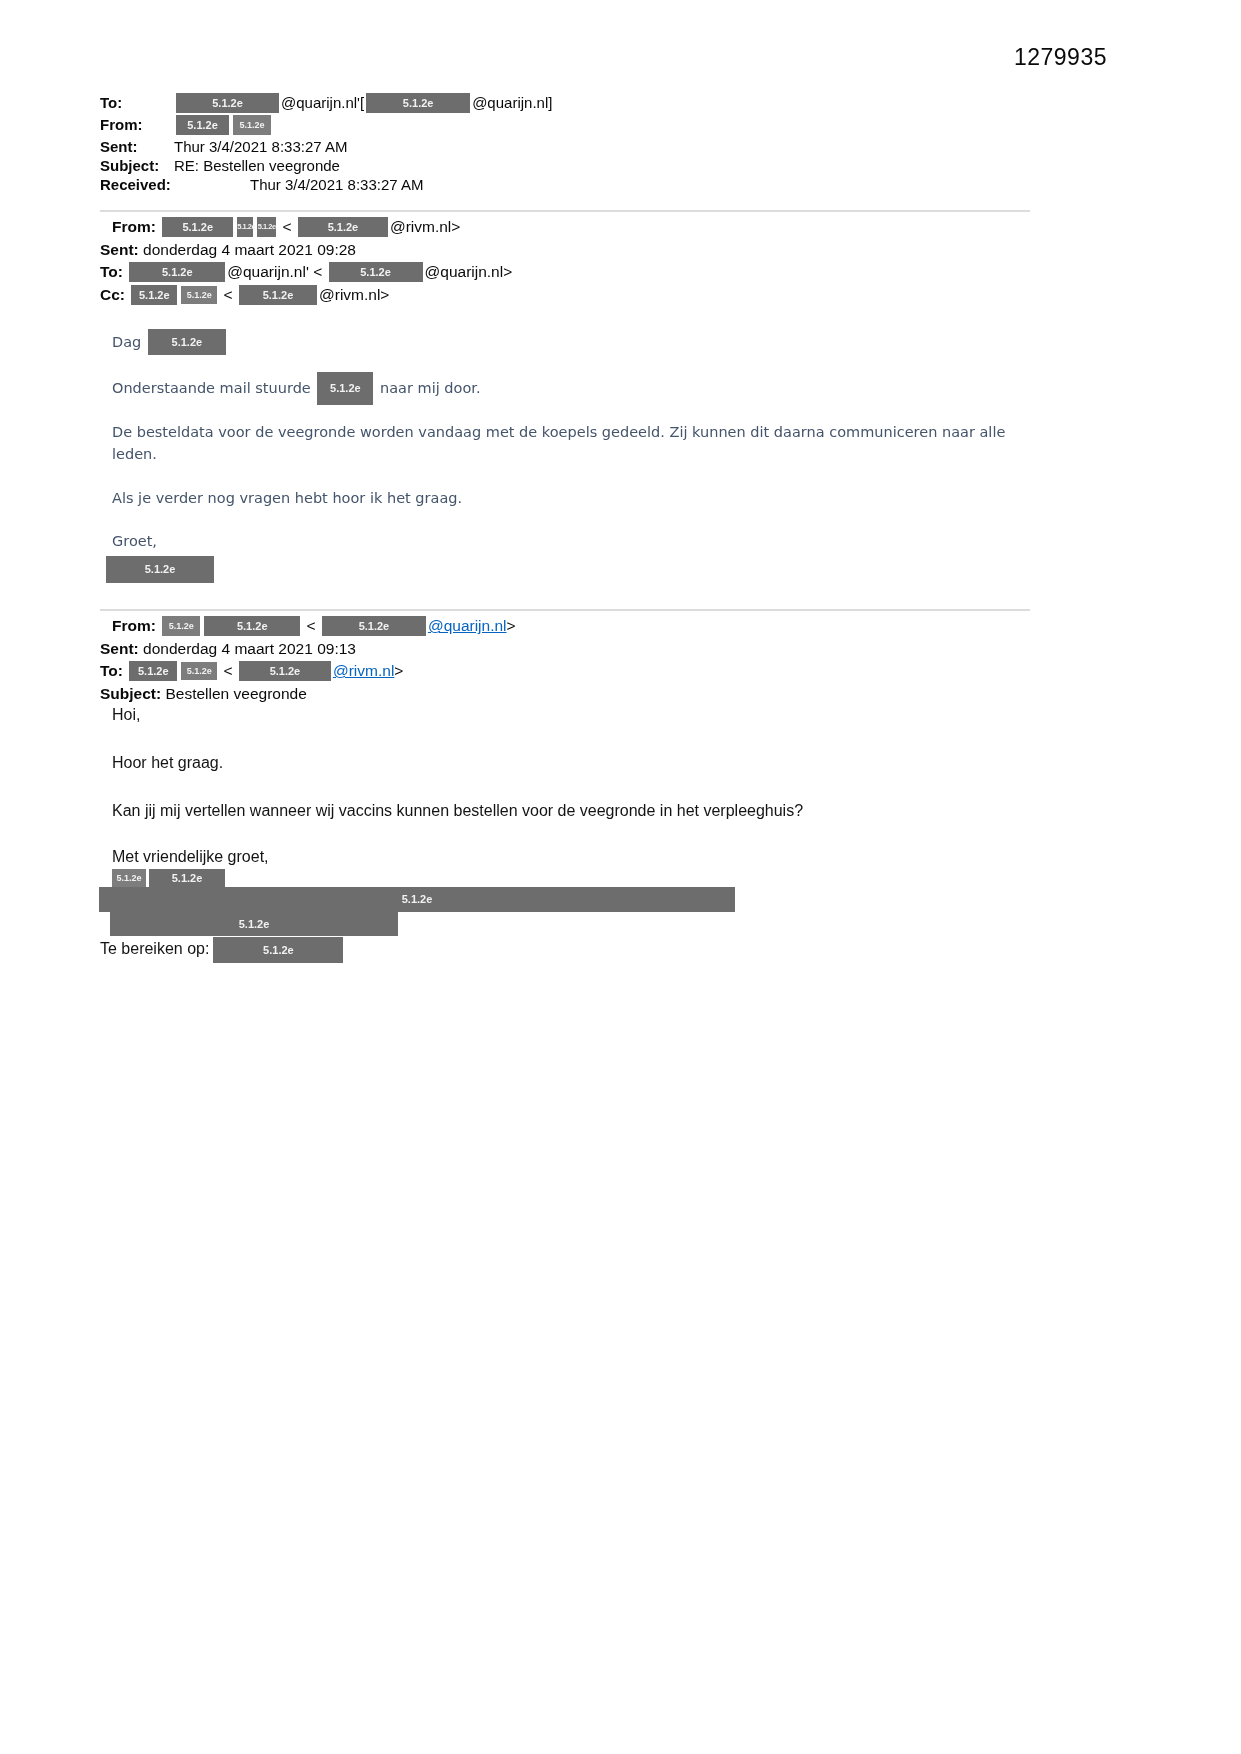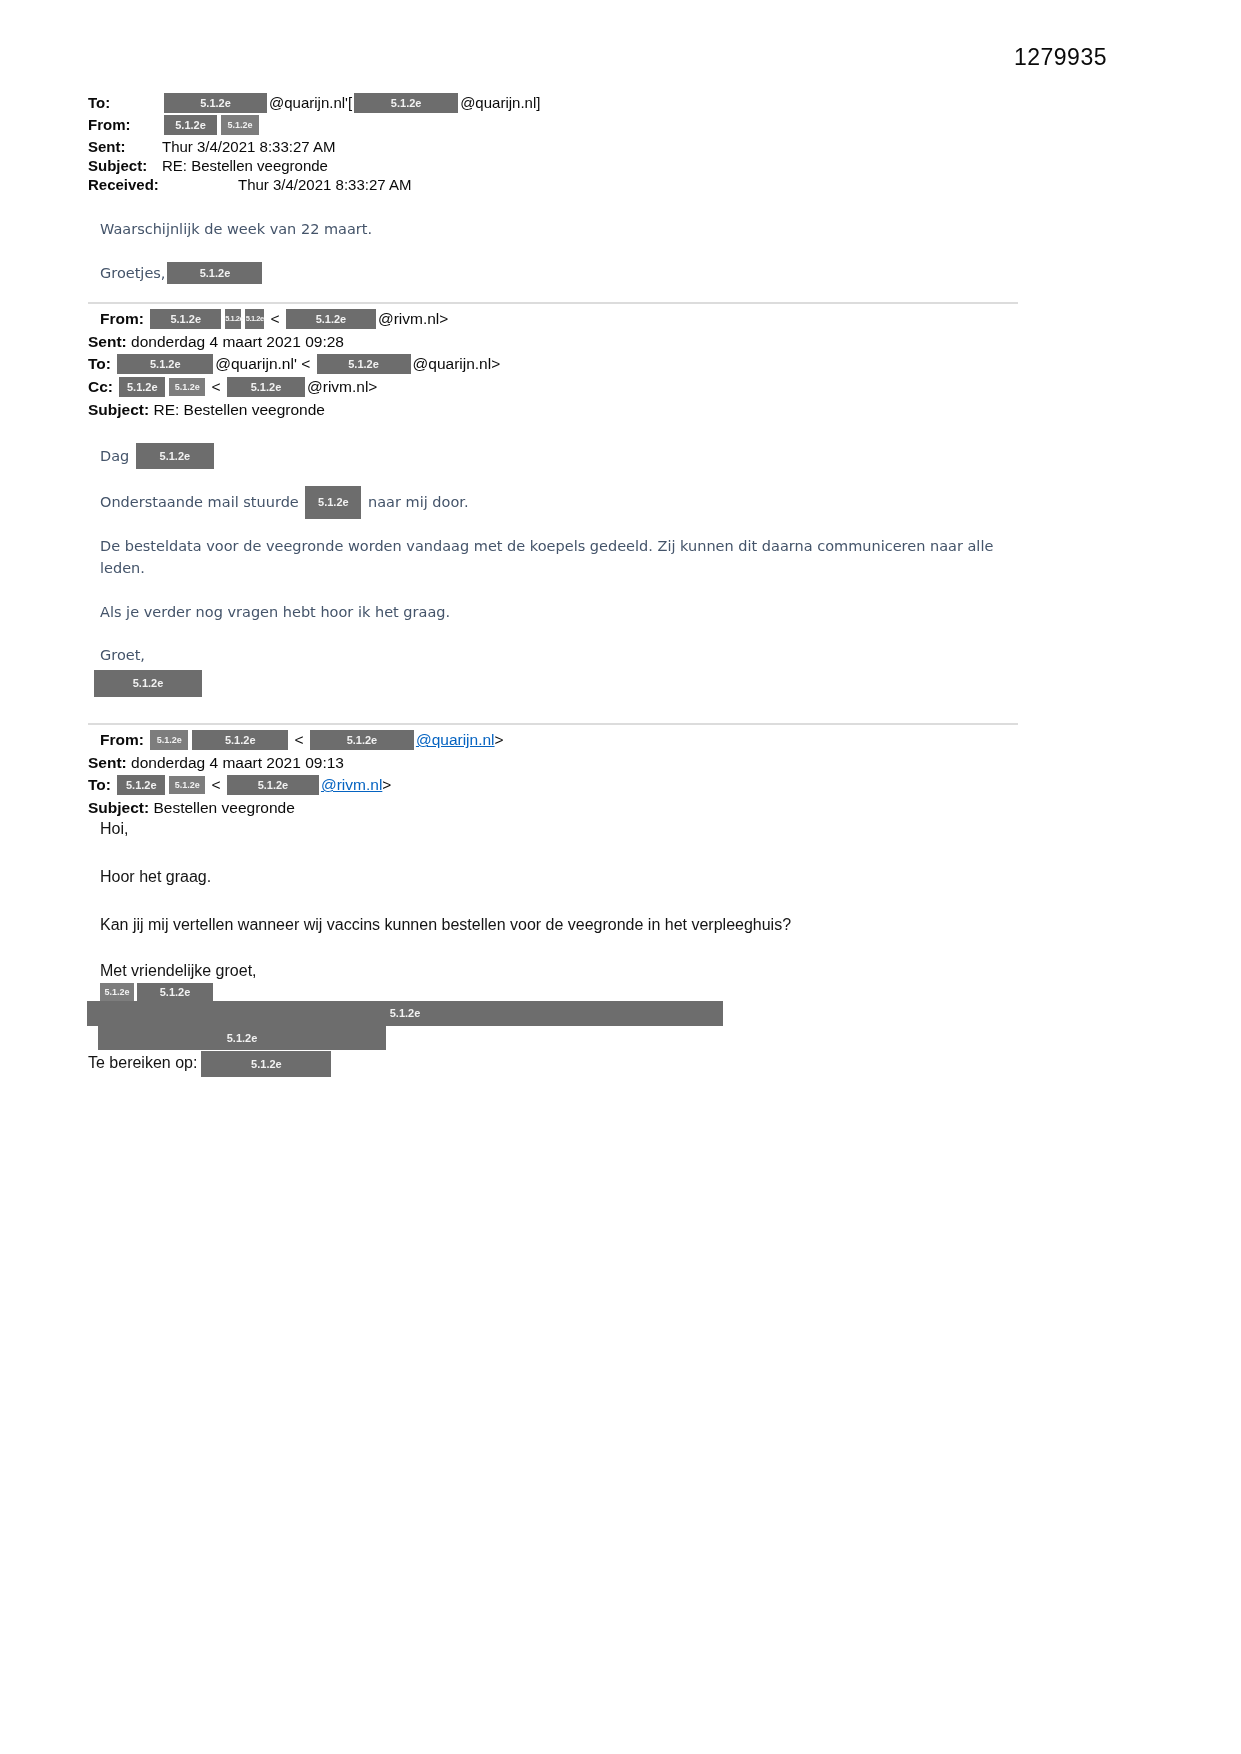--- a/index.html
+++ b/index.html
@@ -11,21 +11,21 @@
     font-family:"Liberation Sans", sans-serif;
     color:#000;
     overflow:hidden;
     border-radius:18px;
   }
   .doc-number {
     position:absolute; top:44px; right:110px;
     font-size:23px; color:#0a0a0a; letter-spacing:0.5px;
     font-family:"Liberation Sans", sans-serif;
   }
-  .content { position:absolute; left:88px; top:93px; width:930px; }
+  .content { position:absolute; left:100px; top:93px; width:930px; }
 
   
   .rd {
     display:inline-block; background:#6d6d6d; color:#f2f2f2;
     font-size:11px; text-align:center; vertical-align:middle;
     height:20px; line-height:20px; margin:0 2px 2px 2px;
     font-family:"Liberation Sans", sans-serif;
     font-weight:bold;
   }
   .rd-sm { background:#7d7d7d; font-size:9px; height:18px; line-height:18px; }
@@ -83,33 +83,28 @@
       <div class="hdr1-row">
         <span class="hdr1-label">Subject:</span>
         <span class="hdr1-value">RE: Bestellen veegronde</span>
       </div>
       <div class="hdr1-row">
         <span class="hdr1-label">Received:</span>
         <span class="hdr1-value recv-indent">Thur 3/4/2021 8:33:27 AM</span>
       </div>
     </div>
 
-    <div class="gray-body indent">
-      <p style="margin-top:24px;">Waarschijnlijk de week van 22 maart.</p>
-      <p style="margin-top:22px;"><span>Groetjes,</span><span class="rd" style="width:95px;height:22px;line-height:22px;">5.1.2e</span></p>
-    </div>
 
     <hr class="divider" style="margin-top:16px;">
 
     <div class="hdr2" style="margin-top:4px;">
       <div class="indent"><b>From:</b> <span class="rd" style="width:71px;">5.1.2e</span><span class="rd rd-tiny" style="width:16px;">5.1.2e</span><span class="rd rd-tiny" style="width:19px;">5.1.2e</span> <span>&lt;</span> <span class="rd" style="width:90px;">5.1.2e</span><span>@rivm.nl&gt;</span></div>
       <div><b>Sent:</b> <span>donderdag 4 maart 2021 09:28</span></div>
       <div><b>To:</b> <span class="rd" style="width:96px;">5.1.2e</span><span>@quarijn.nl' &lt;</span> <span class="rd" style="width:94px;">5.1.2e</span><span>@quarijn.nl&gt;</span></div>
       <div><b>Cc:</b> <span class="rd" style="width:46px;">5.1.2e</span><span class="rd rd-sm" style="width:36px;">5.1.2e</span> <span>&lt;</span> <span class="rd" style="width:78px;">5.1.2e</span><span>@rivm.nl&gt;</span></div>
-      <div><b>Subject:</b> <span>RE: Bestellen veegronde</span></div>
     </div>
 
     <div class="gray-body indent">
       <p style="margin-top:22px;"><span>Dag</span> <span class="rd" style="width:78px;height:26px;line-height:26px;">5.1.2e</span></p>
       <p style="margin-top:20px;"><span>Onderstaande mail stuurde</span> <span class="rd" style="width:56px;height:33px;line-height:33px;margin:-6px 2px;">5.1.2e</span> <span>naar mij door.</span></p>
       <p style="margin-top:22px;width:910px;">De besteldata voor de veegronde worden vandaag met de koepels gedeeld. Zij kunnen dit daarna communiceren naar alle leden.</p>
       <p style="margin-top:22px;">Als je verder nog vragen hebt hoor ik het graag.</p>
       <p style="margin-top:21px;">Groet,</p>
       <span class="rd rd-block" style="width:108px;height:27px;line-height:27px;margin:4px 0 0 -6px;">5.1.2e</span>
     </div>

